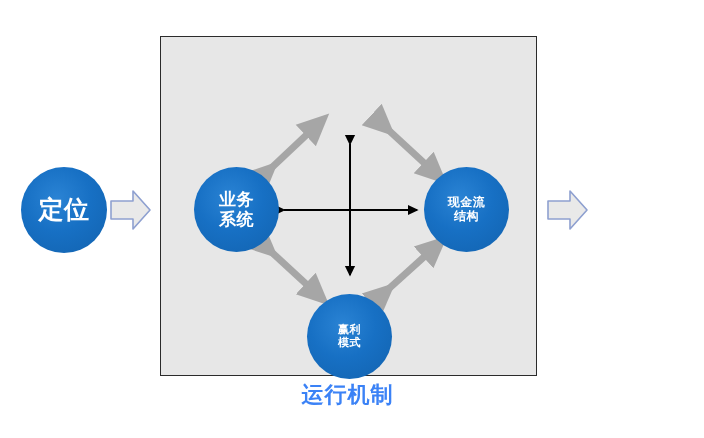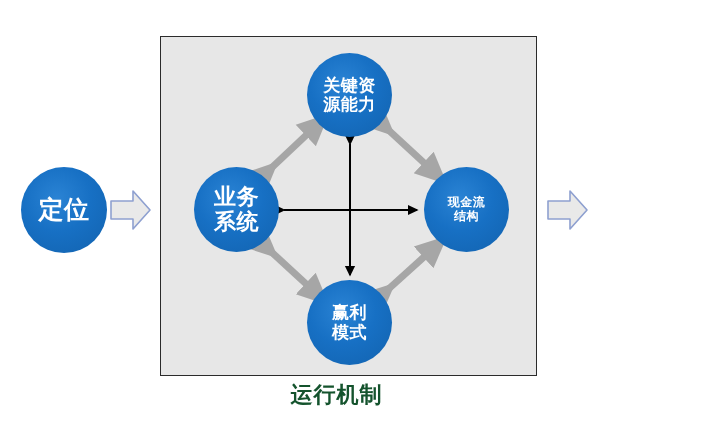--- a/index.html
+++ b/index.html
@@ -54,51 +54,51 @@
     font-size: 19px;
   }
 
   
   #circle-key-resource {
     left: 307px; top: 53px;   width: 85px;  height: 84px;
     font-size: 17px;
   }
   #circle-business-system {
     left: 194px; top: 167px;  width: 85px;  height: 85px;
-    font-size: 22px;
+    font-size: 17px;
   }
   #circle-cashflow-structure {
     left: 424px; top: 167px;  width: 85px;  height: 85px;
     font-size: 12px;
   }
   #circle-profit-model {
-    left: 307px; top: 280px;  width: 85px;  height: 85px;
-    font-size: 17px;
+    left: 307px; top: 294px;  width: 85px;  height: 85px;
+    font-size: 11px;
   }
 
   
   #mechanism-box {
     position: absolute;
     left: 160px;
     top: 36px;
     width: 377px;
     height: 340px;
     background: #e7e7e7;
     border: 1.6px solid #2b2b2b;
     box-sizing: border-box;
   }
 
   
   #mechanism-caption {
     position: absolute;
-    left: 148px;
+    left: 159px;
     top: 380px;
     width: 377px;
     text-align: center;
-    color: #14532d;
+    color: #3b82f6;
     font-size: 22px;
     font-weight: bold;
     letter-spacing: 1px;
   }
 
   
   .block-arrow { position: absolute; }
   #arrow-positioning-to-mechanism { left: 110px; top: 188px; }
   #arrow-mechanism-to-value       { left: 547px; top: 188px; }
 
@@ -151,24 +151,20 @@
   <div class="circle" id="circle-positioning">
     <span class="lbl">定位</span>
   </div>
 
   <div class="block-arrow" id="arrow-positioning-to-mechanism">
     <svg width="42" height="44" viewBox="0 0 42 44" xmlns="http://www.w3.org/2000/svg">
       <path d="M1,13 L23,13 L23,3 L40,22 L23,41 L23,31 L1,31 Z" fill="#e9e9e9" stroke="#8ea0d0" stroke-width="1.6" stroke-linejoin="round"></path>
     </svg>
   </div>
 
-  <div class="circle" id="circle-key-resource">
-    <span class="lbl">关键资
-源能力</span>
-  </div>
 
   <div class="circle" id="circle-business-system">
     <span class="lbl">业务
 系统</span>
   </div>
 
   <div class="circle" id="circle-cashflow-structure">
     <span class="lbl">现金流
 结构</span>
   </div>

